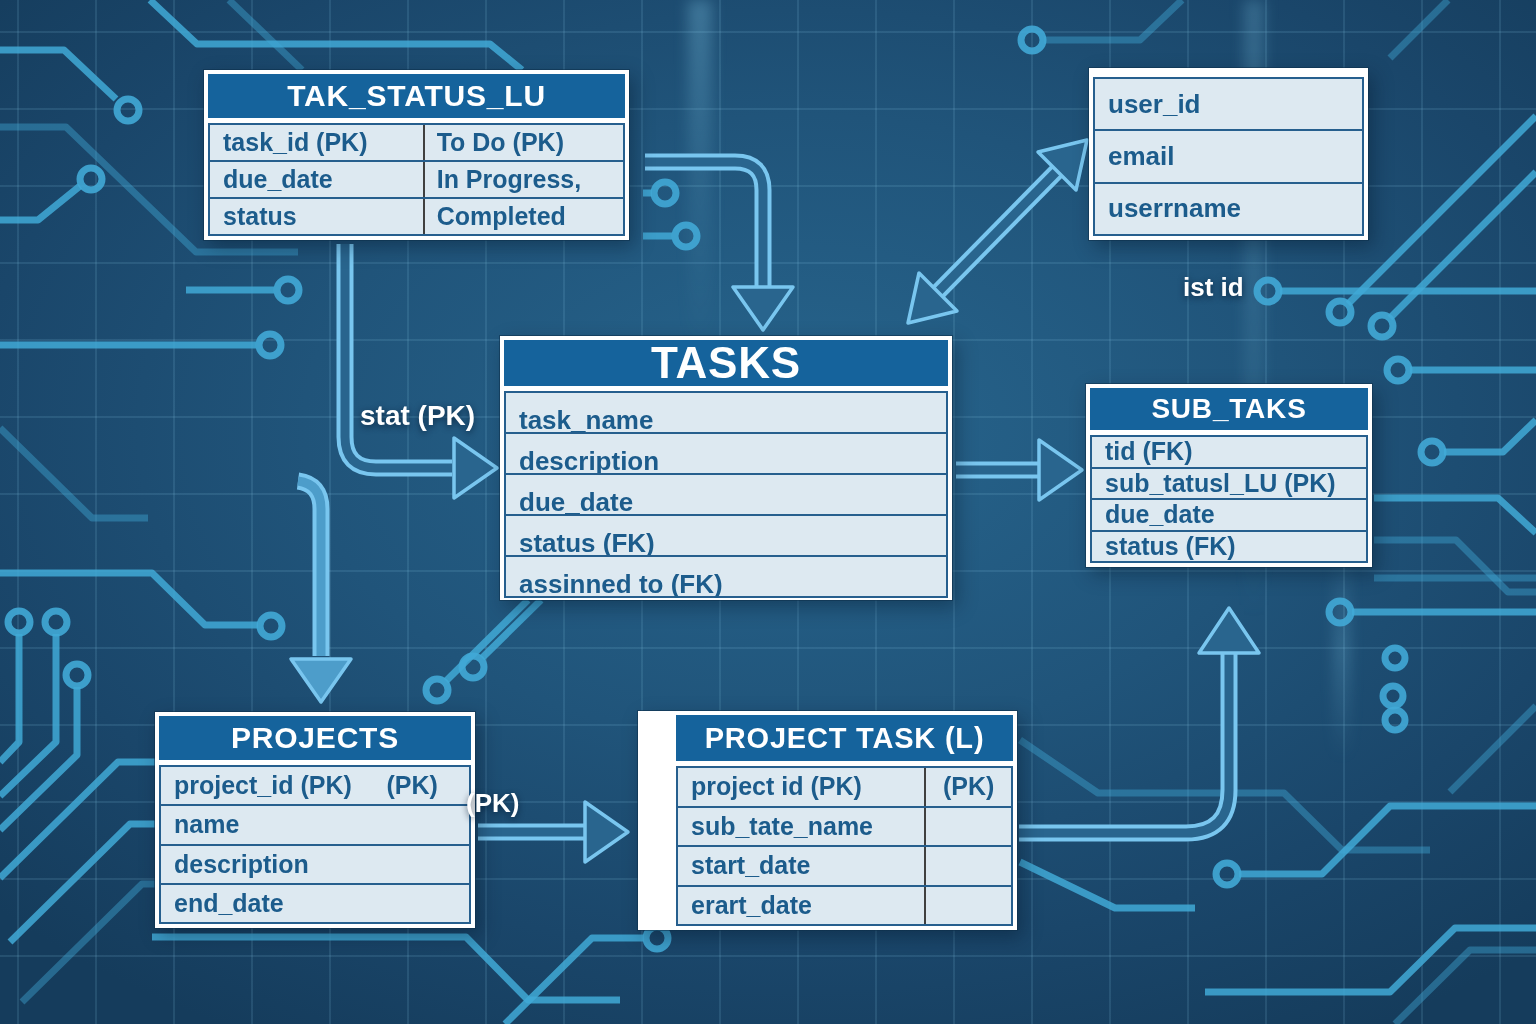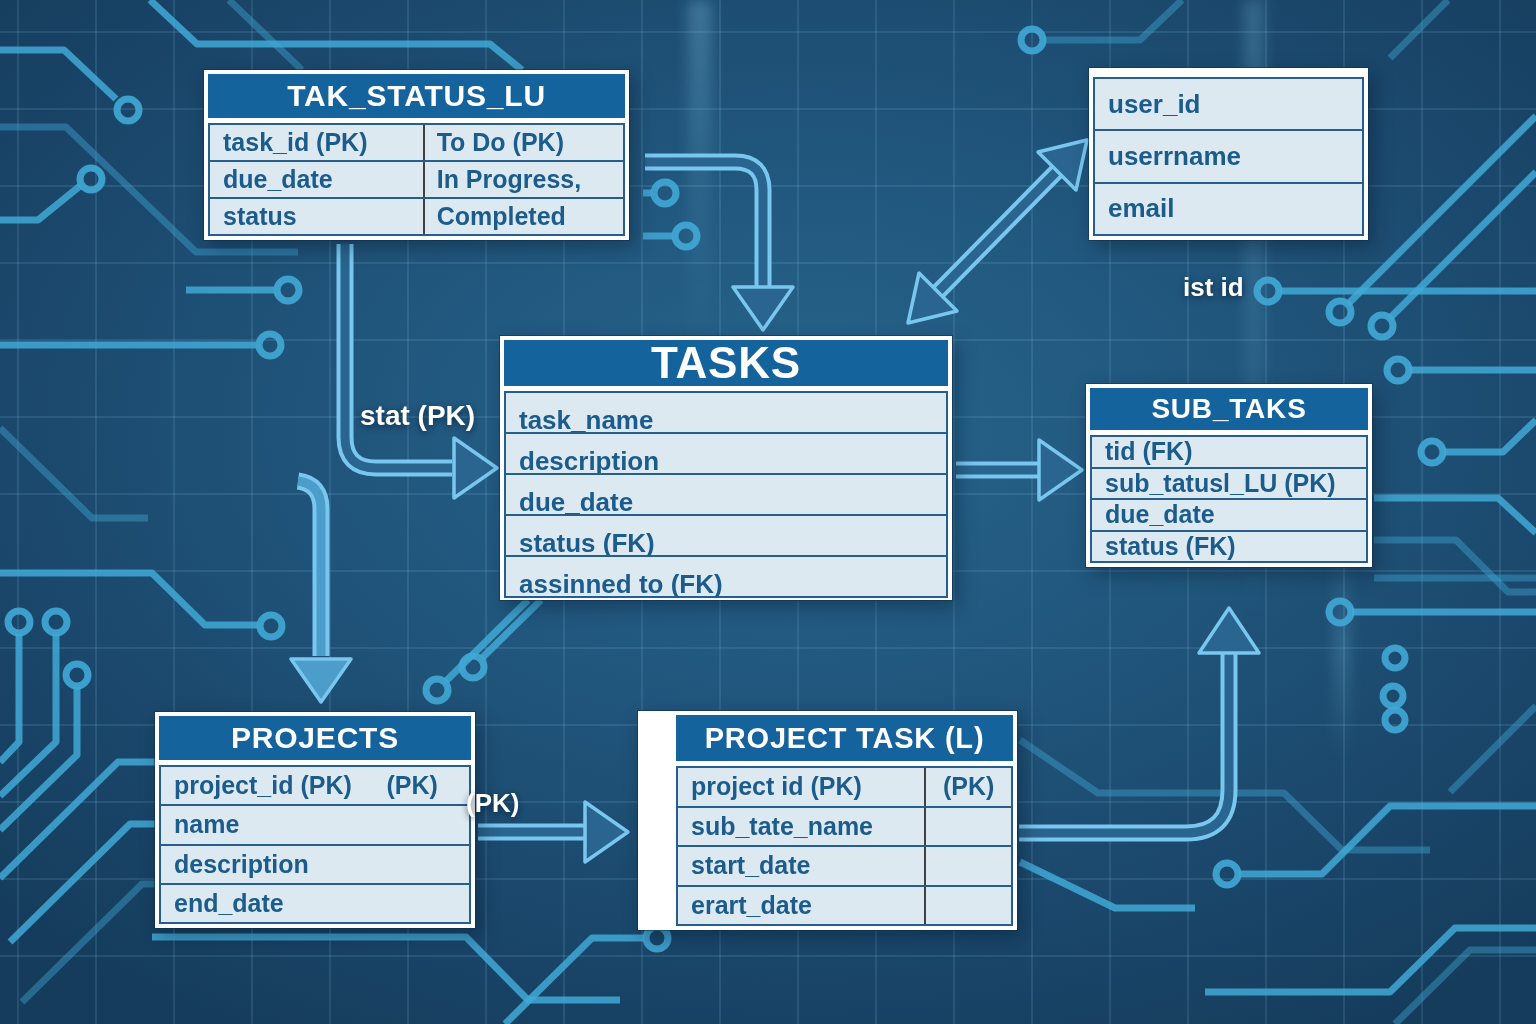--- a/index.html
+++ b/index.html
@@ -228,24 +228,24 @@
     </div>
   </div>
 </div>
 
 <div class="db-table" id="t-users">
   <div class="db-body">
     <div class="db-row">
         <div class="cell">user_id</div>
       </div>
     <div class="db-row">
+        <div class="cell">email</div>
+      </div>
+    <div class="db-row">
         <div class="cell">userrname</div>
-      </div>
-    <div class="db-row">
-        <div class="cell">email</div>
       </div>
   </div>
 </div>
 
 <div class="db-table" id="t-tasks">
   <div class="db-header">TASKS</div>
   <div class="db-body">
     <div class="db-row">
         <div class="cell">task_name</div>
       </div>

